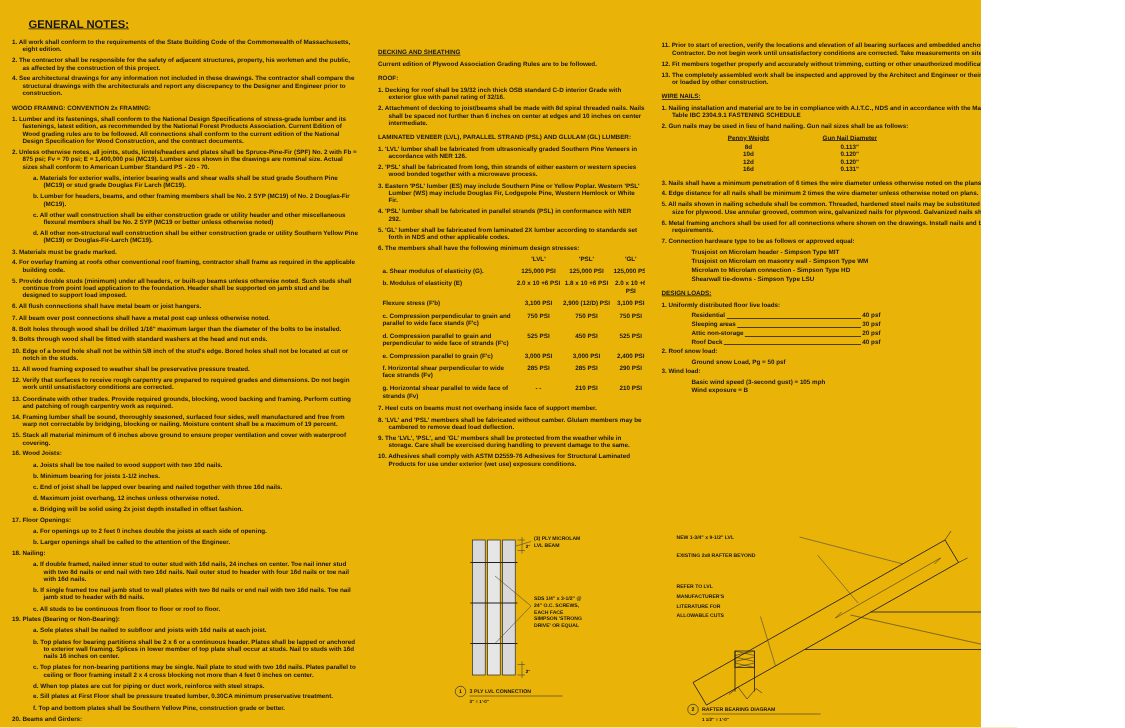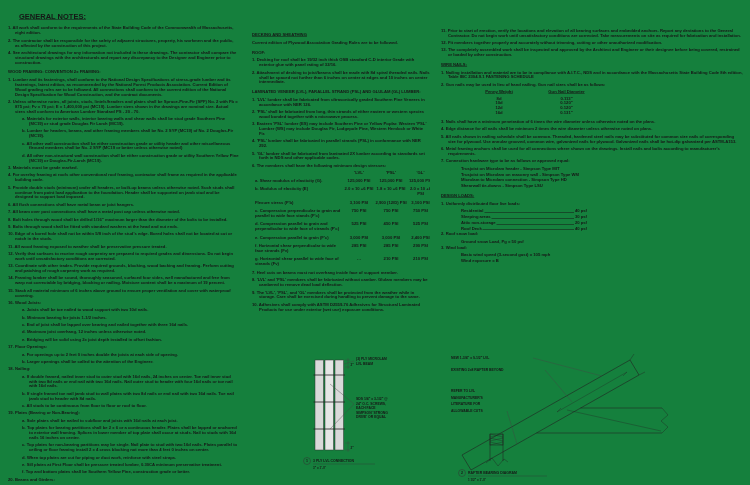--- a/index.html
+++ b/index.html
@@ -1,16 +1,16 @@
 <!DOCTYPE html>
 <html><head>
 <meta charset="utf-8">
 <style>
   html,body{margin:0;padding:0;background:#ffffff;}
-  .sheet{position:relative;width:750px;height:485px;background:#15803d;overflow:hidden;
+  .sheet{position:relative;width:654px;height:485px;background:#eab308;overflow:hidden;
          font-family:"Liberation Sans",sans-serif;color:#111;}
   
   .col{position:absolute;transform:scale(0.5);transform-origin:0 0;
        font-size:8.4px;line-height:1.16;font-weight:700;color:#161616;overflow:hidden;}
   .col-left{left:8px;top:12px;width:462px;height:940px;}
   .col-mid{left:252px;top:28px;width:356px;height:660px;}
   .col-right{left:441px;top:28px;width:604px;height:640px;}
   .h0{font-size:15px;text-decoration:underline;margin:0 0 10px 22px;}
   p.b{margin:0 0 5px 0;padding-left:14px;text-indent:-14px;}
   p.h{text-decoration:underline;margin:9px 0 6px 0;padding-left:0;text-indent:0;}

